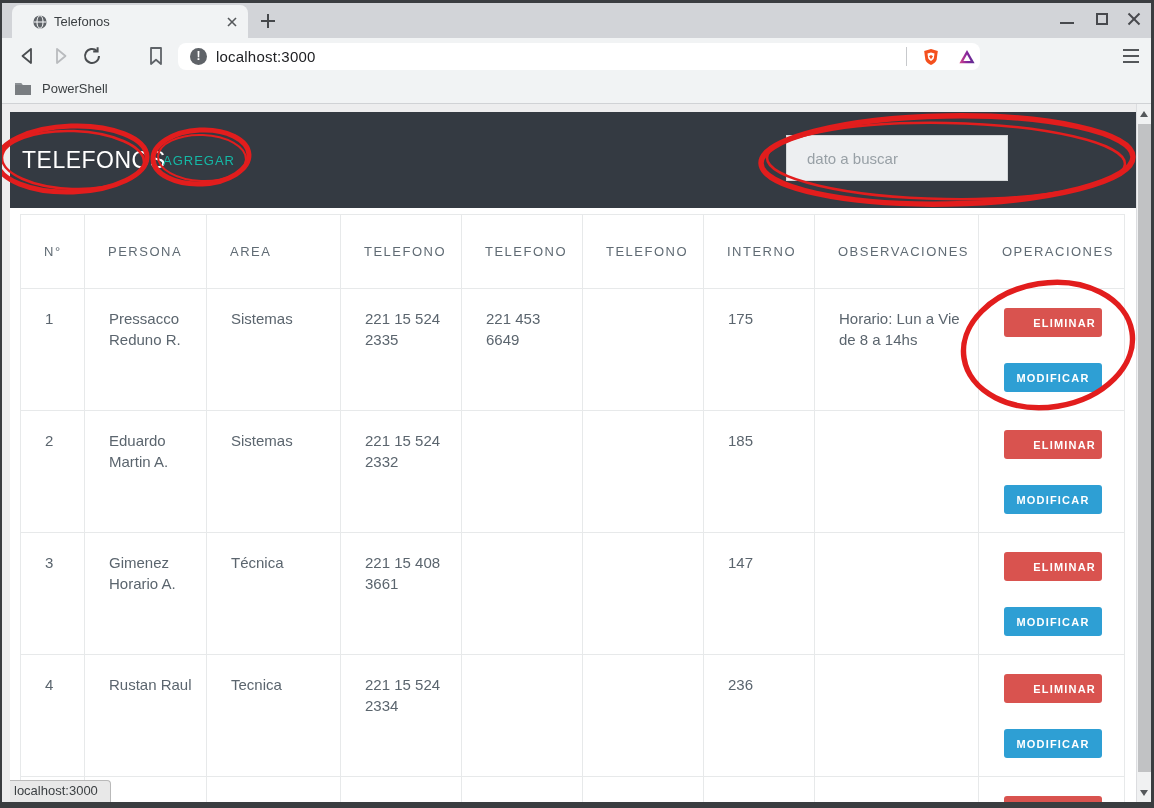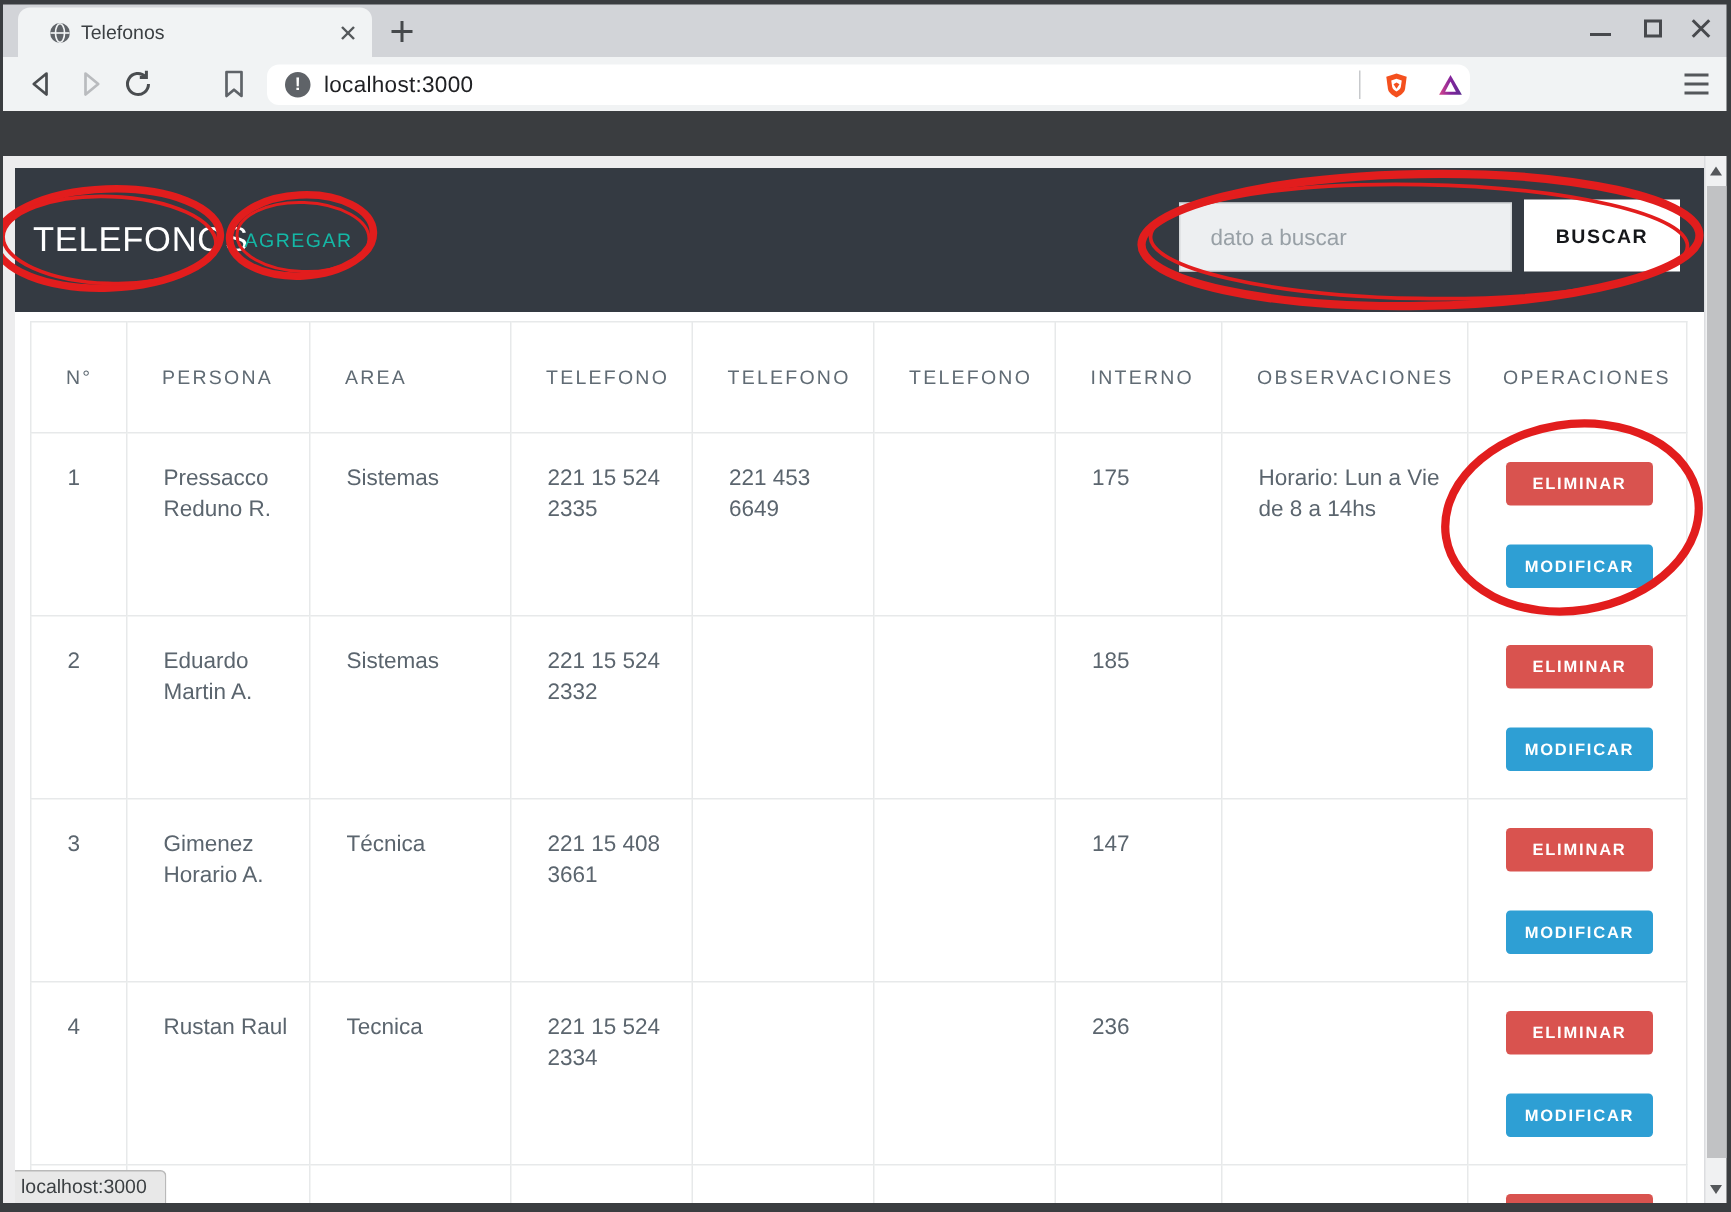--- a/index.html
+++ b/index.html
@@ -48,21 +48,21 @@
   .nav-search-btn{left:1006px;top:21px;width:104px;height:48px;background:#ffffff;border:none;
       font-size:13px;font-weight:600;letter-spacing:1px;color:#15171a;cursor:pointer;}
 
   table.phones{left:18px;top:110px;width:1104px;border-collapse:collapse;table-layout:fixed;position:absolute;}
   .phones th{height:74px;vertical-align:middle;text-align:left;padding:0 10px 0 23px;
       font-size:13px;font-weight:400;letter-spacing:1.5px;color:#606b74;border:1px solid #e7e9ea;}
   .phones td{height:122px;vertical-align:top;text-align:left;padding:19px 12px 0 24px;
       font-size:15px;color:#5b656e;line-height:21px;border:1px solid #e7e9ea;background:#fff;}
   .btn{display:block;width:98px;height:29px;border:none;border-radius:3px;color:#ffffff;
       font-size:11px;font-weight:700;letter-spacing:1.2px;margin:0 0 12px 1px;cursor:pointer;}
-  .btn-del{background:#d9534f;}
+  .btn-del{background:#d9534f;text-align:right;}
   .btn-mod{background:#2e9fd4;margin-top:26px;}
 
   .status-tip{left:8px;top:676px;height:22px;background:#e8e8e8;border:1px solid #b9b9b9;
       border-left:none;border-bottom:none;border-top-right-radius:4px;padding:2px 12px 0 4px;
       font-size:13px;color:#3c4043;z-index:40;}
 
   .annot{left:0;top:0;z-index:60;pointer-events:none;}
 
   
   .scrollbar{left:1136px;top:104px;width:15px;height:698px;background:#f0f1f2;border-left:1px solid #dcdde0;}
@@ -139,30 +139,38 @@
       </svg>
     </div>
 
     <div class="abs menu-btn">
       <span style="top:4px"></span>
         <span style="top:10px"></span>
         <span style="top:16px"></span>
     </div>
   </div>
 
+  <div class="abs bookmarksbar">
+    <div class="abs bm-item">
+      <svg class="abs bm-folder" viewBox="0 0 18 15">
+        <path d="M1 2 h6 l1.6 2 H17 v10 H1 z" fill="#797d81"></path>
+        <path d="M1 2 h6 l1.6 2 H1 z" fill="#8c9094"></path>
+      </svg>
+      <span>PowerShell</span>
+    </div>
+  </div>
 
   <div class="abs viewport">
     <div class="abs gutter"></div>
     <div class="abs topgap"></div>
 
     <div class="abs navbar">
       <span class="abs brand">TELEFONOS</span>
       <span class="abs nav-link">AGREGAR</span>
       <input class="abs nav-search-input" value="" placeholder="dato a buscar" style="">
-      <button class="abs nav-search-btn">BUSCAR</button>
     </div>
 
     <table class="phones">
       <colgroup>
         <col style="width:64px">
           <col style="width:122px">
           <col style="width:134px">
         <col style="width:121px">
           <col style="width:121px">
           <col style="width:121px">

